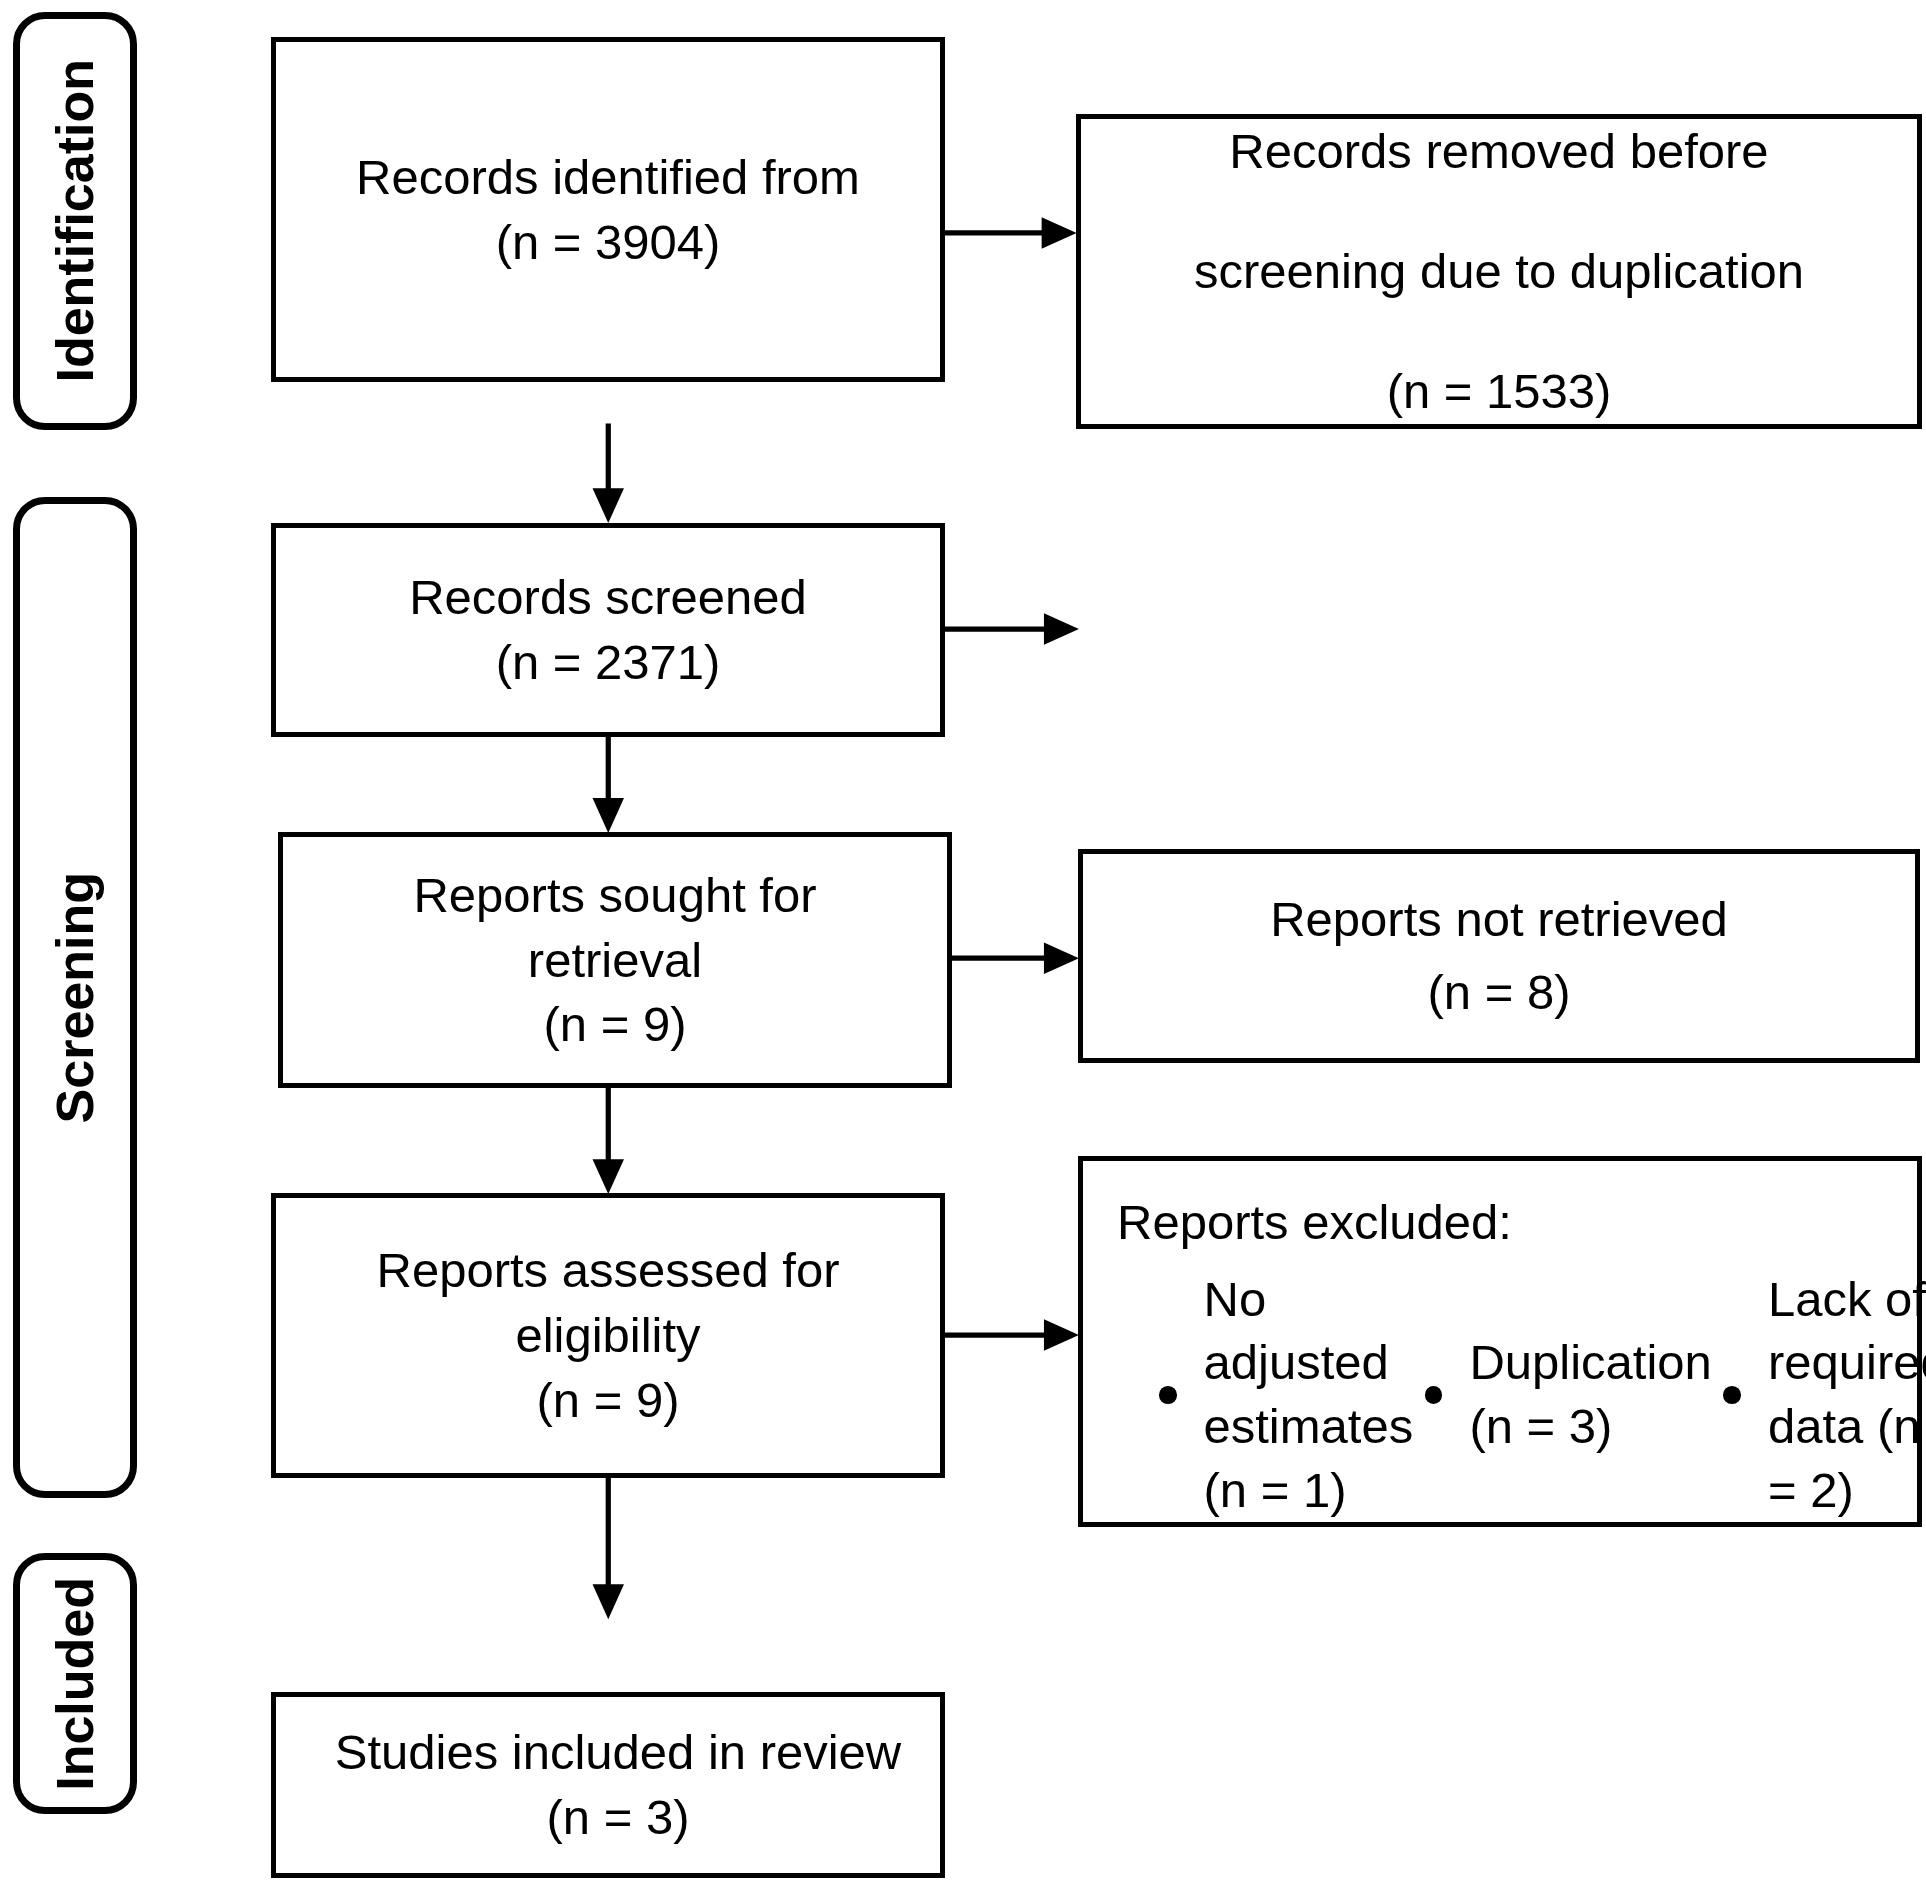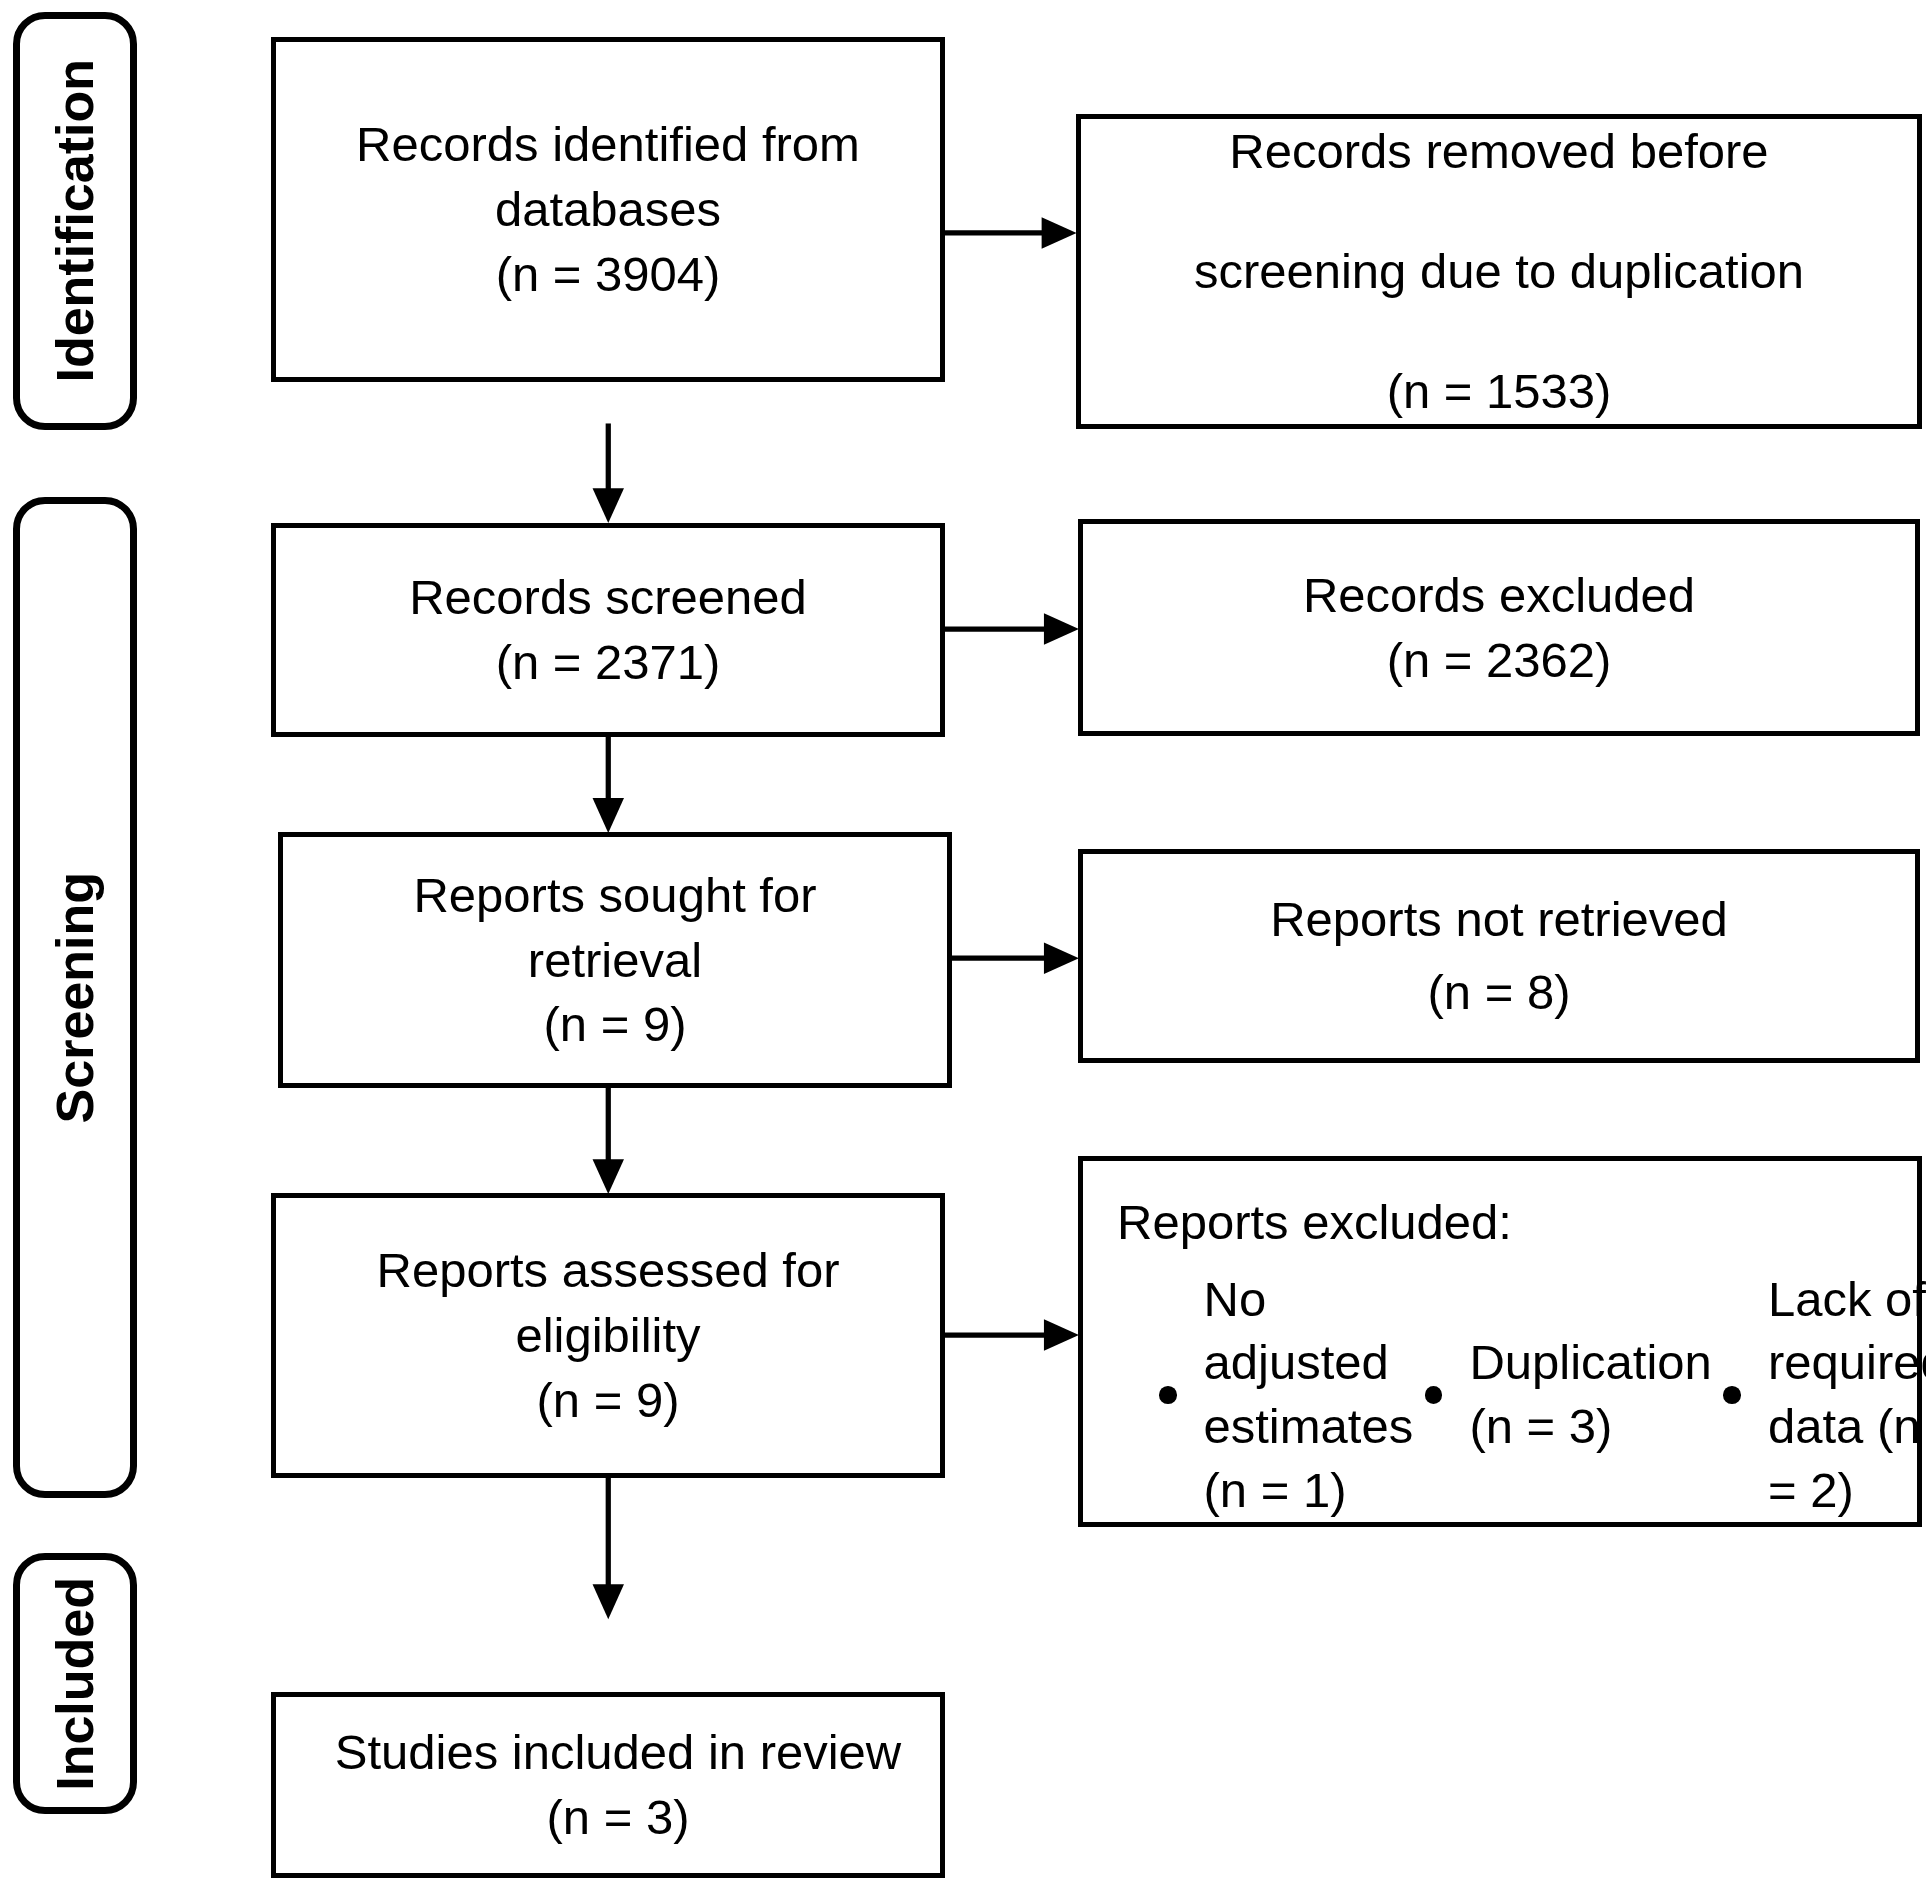--- a/index.html
+++ b/index.html
@@ -130,21 +130,20 @@
   </div>
   <div class="stage-box" style="left:13px; top:497px; width:124px; height:1001px;">
     <div class="stage-label">Screening</div>
   </div>
   <div class="stage-box" style="left:13px; top:1553px; width:124px; height:261px;">
     <div class="stage-label">Included</div>
   </div>
 
   <div class="flow-box" style="left:271px; top:37px; width:674px; height:345px;">
     <div>Records identified from</div>
-    <div>databases</div>
     <div>(n = 3904)</div>
   </div>
 
   <div class="flow-box" style="left:271px; top:523px; width:674px; height:214px;">
     <div>Records screened</div>
     <div>(n = 2371)</div>
   </div>
 
   <div class="flow-box" style="left:278px; top:832px; width:674px; height:256px;">
     <div>Reports sought for</div>
@@ -162,24 +161,20 @@
     <div>Studies included in review</div>
     <div>(n = 3)</div>
   </div>
 
   <div class="flow-box" style="left:1076px; top:114px; width:846px; height:315px;justify-content:space-between;">
     <div>Records removed before</div>
     <div>screening due to duplication</div>
     <div>(n = 1533)</div>
   </div>
 
-  <div class="flow-box" style="left:1078px; top:519px; width:842px; height:217px;">
-    <div>Records excluded</div>
-    <div>(n = 2362)</div>
-  </div>
 
   <div class="flow-box" style="left:1078px; top:849px; width:842px; height:214px;gap:8px;">
     <div>Reports not retrieved</div>
     <div>(n = 8)</div>
   </div>
 
   <div class="flow-box excl-box" style="left:1078px; top:1156px; width:844px; height:371px;">
     <div class="excl-title">Reports excluded:</div>
     <div class="bullet-list">
       <div class="bullet-row">

